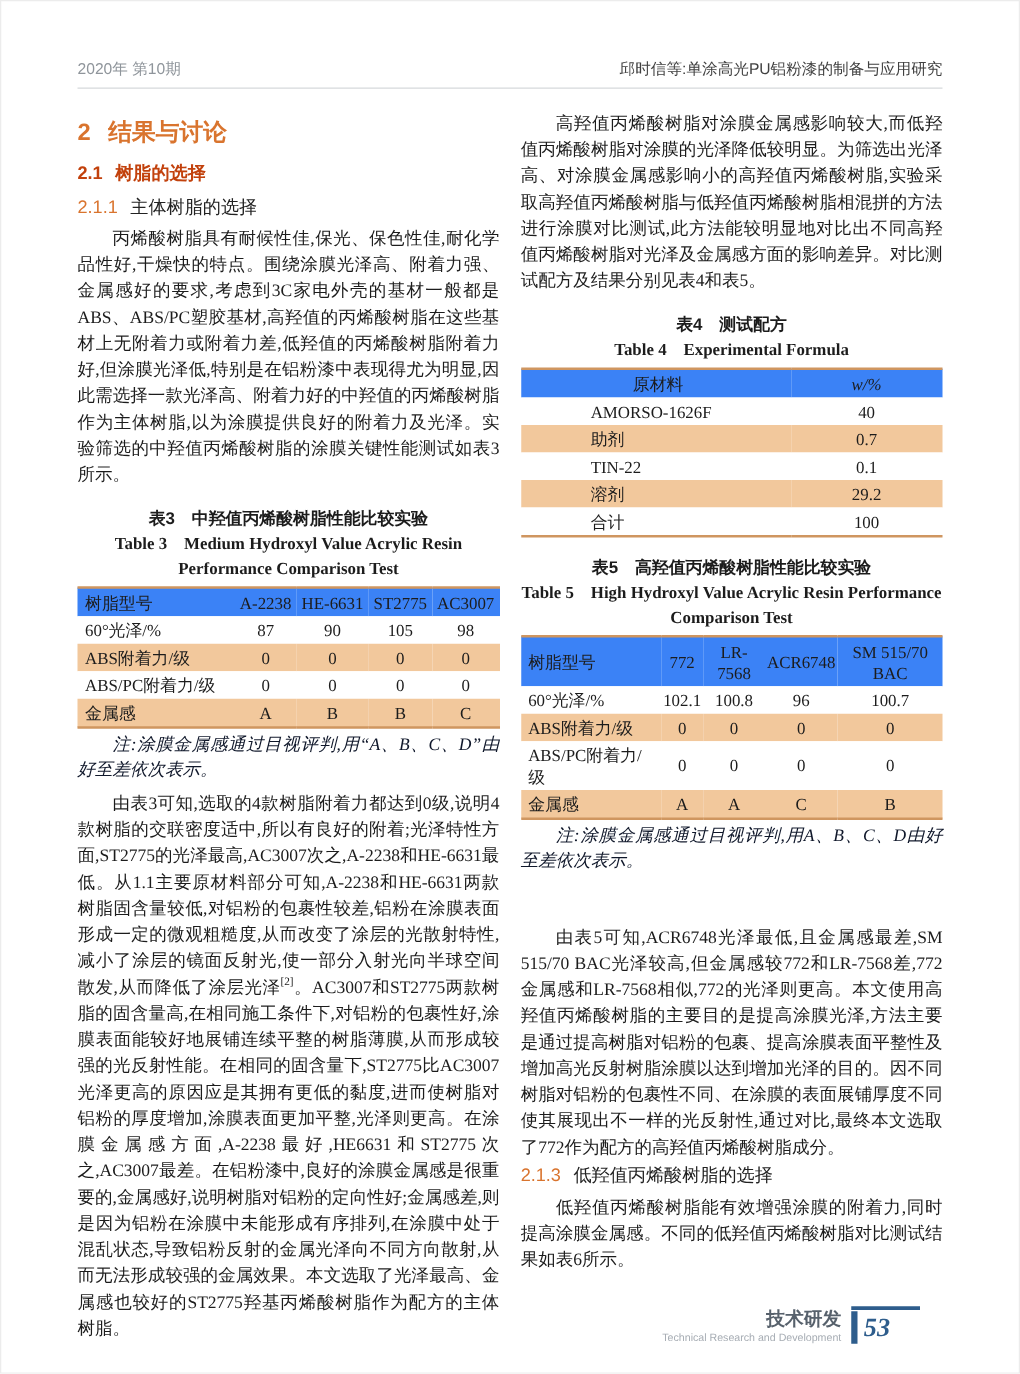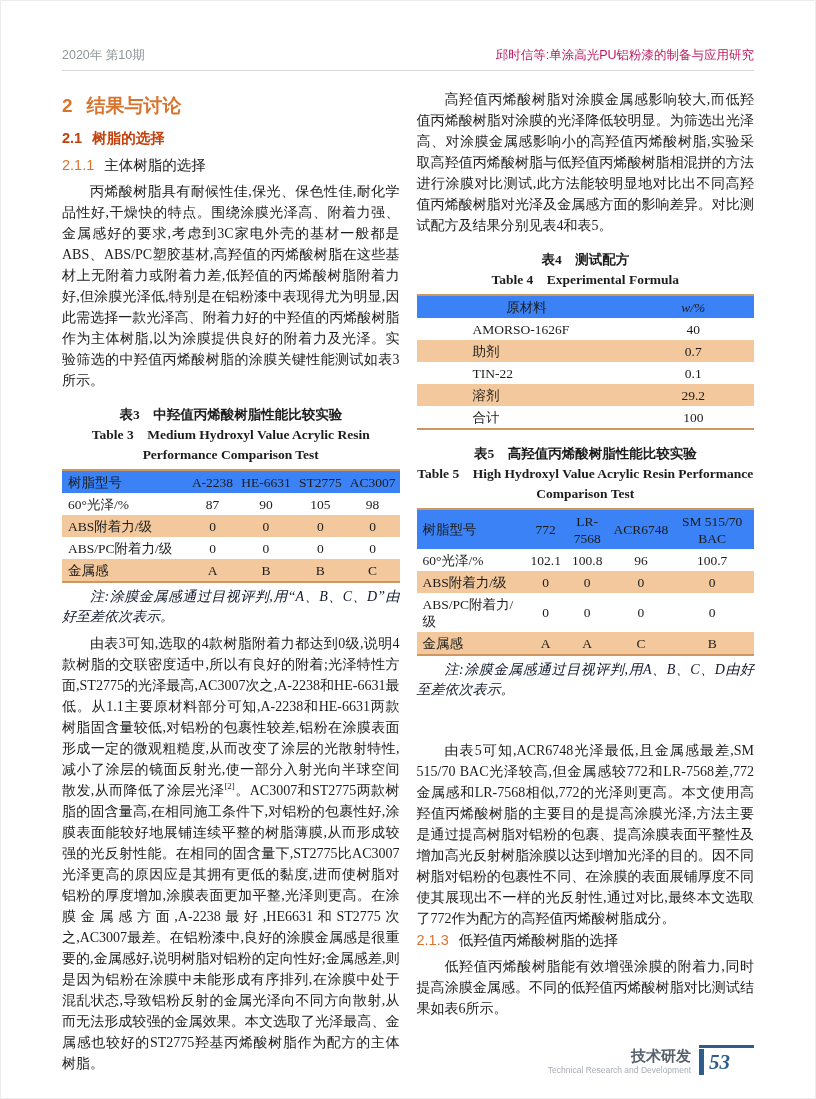--- a/index.html
+++ b/index.html
@@ -15,21 +15,21 @@
     overflow:hidden;
   }
   
   .running-header{
     display:flex;justify-content:space-between;align-items:flex-end;
     padding:46px 61px 6px 61px;
     font-family:"Liberation Sans","DejaVu Sans",sans-serif;
     font-size:12.5px;
   }
   .running-header .issue{color:#8f959b;}
-  .running-header .running-title{color:#be185d;}
+  .running-header .running-title{color:#404040;}
   .hairline{height:1px;background:#d6d9dc;margin:0 61px;}
   
   .columns{
     display:flex;gap:17px;
     padding:18px 61px 0 61px;
   }
   .col{width:338px;box-sizing:border-box;}
   
   .h1{
     font-family:"Liberation Sans","DejaVu Sans",sans-serif;
@@ -53,21 +53,21 @@
   .body-para{
     font-size:14px;line-height:21px;
     text-align:justify;text-indent:2em;
     margin:0 0 2px 0;
   }
   sup{font-size:9px;line-height:0;}
   .para-gap{margin-top:40px;}
   
   .tbl-caption{ text-align:center;margin:14px 0 4px 0; }
   .tbl-caption .cap-cn{
-    font-family:Liberation Serif, serif;
+    font-family:Liberation Sans, sans-serif;
     font-weight:bold;font-size:13.5px;display:block;line-height:20px;
   }
   .tbl-caption .cap-en{
     font-family:"Liberation Serif","DejaVu Serif",serif;
     font-weight:bold;font-size:13.5px;display:block;line-height:20px;
   }
   
   table.paper-table{
     width:100%;border-collapse:collapse;
     font-size:13.5px;
@@ -98,21 +98,21 @@
   table.resin5-table th{vertical-align:middle;}
   
   .tbl-note{
     color:#0f172a;font-size:14px;line-height:20px;
     font-style:italic;
     text-align:justify;text-indent:2em;
     margin:4px 0 6px 0;
   }
   
   .page-footer{
-    position:absolute;right:61px;bottom:22px;
+    position:absolute;right:79px;bottom:22px;
     display:flex;align-items:flex-start;
     font-family:"Liberation Sans","DejaVu Sans",sans-serif;
   }
   .footer-labels{text-align:right;margin-right:8px;padding-top:2px;}
   .footer-cn{font-size:15px;font-weight:bold;color:#57616c;line-height:17px;}
   .footer-en{font-size:8.5px;color:#a7adb4;line-height:12px;}
   .footer-page{
     border-top:3px solid #2e5d8c;
     padding:1px 24px 0 0;
     display:flex;align-items:stretch;

